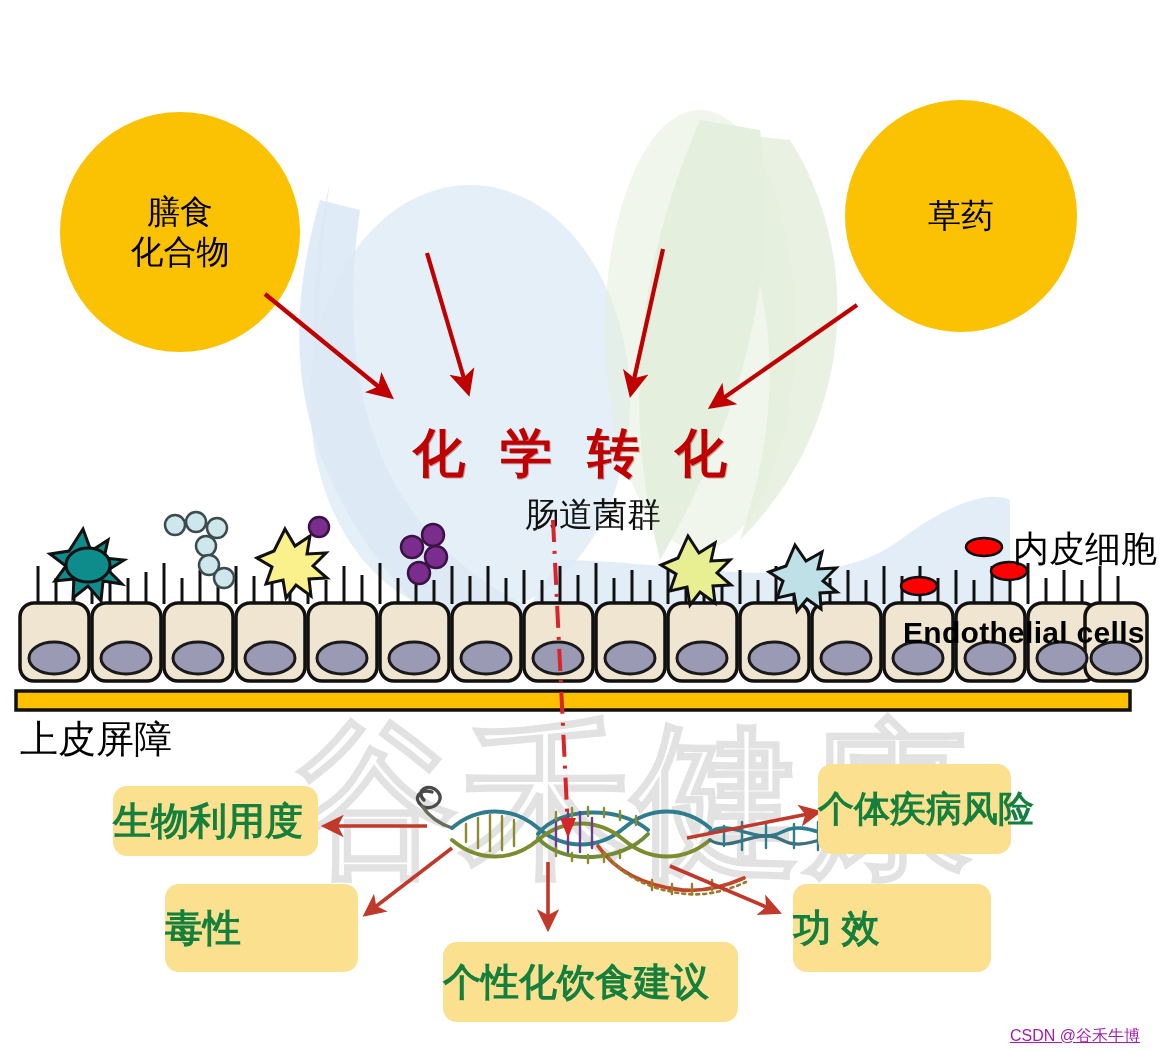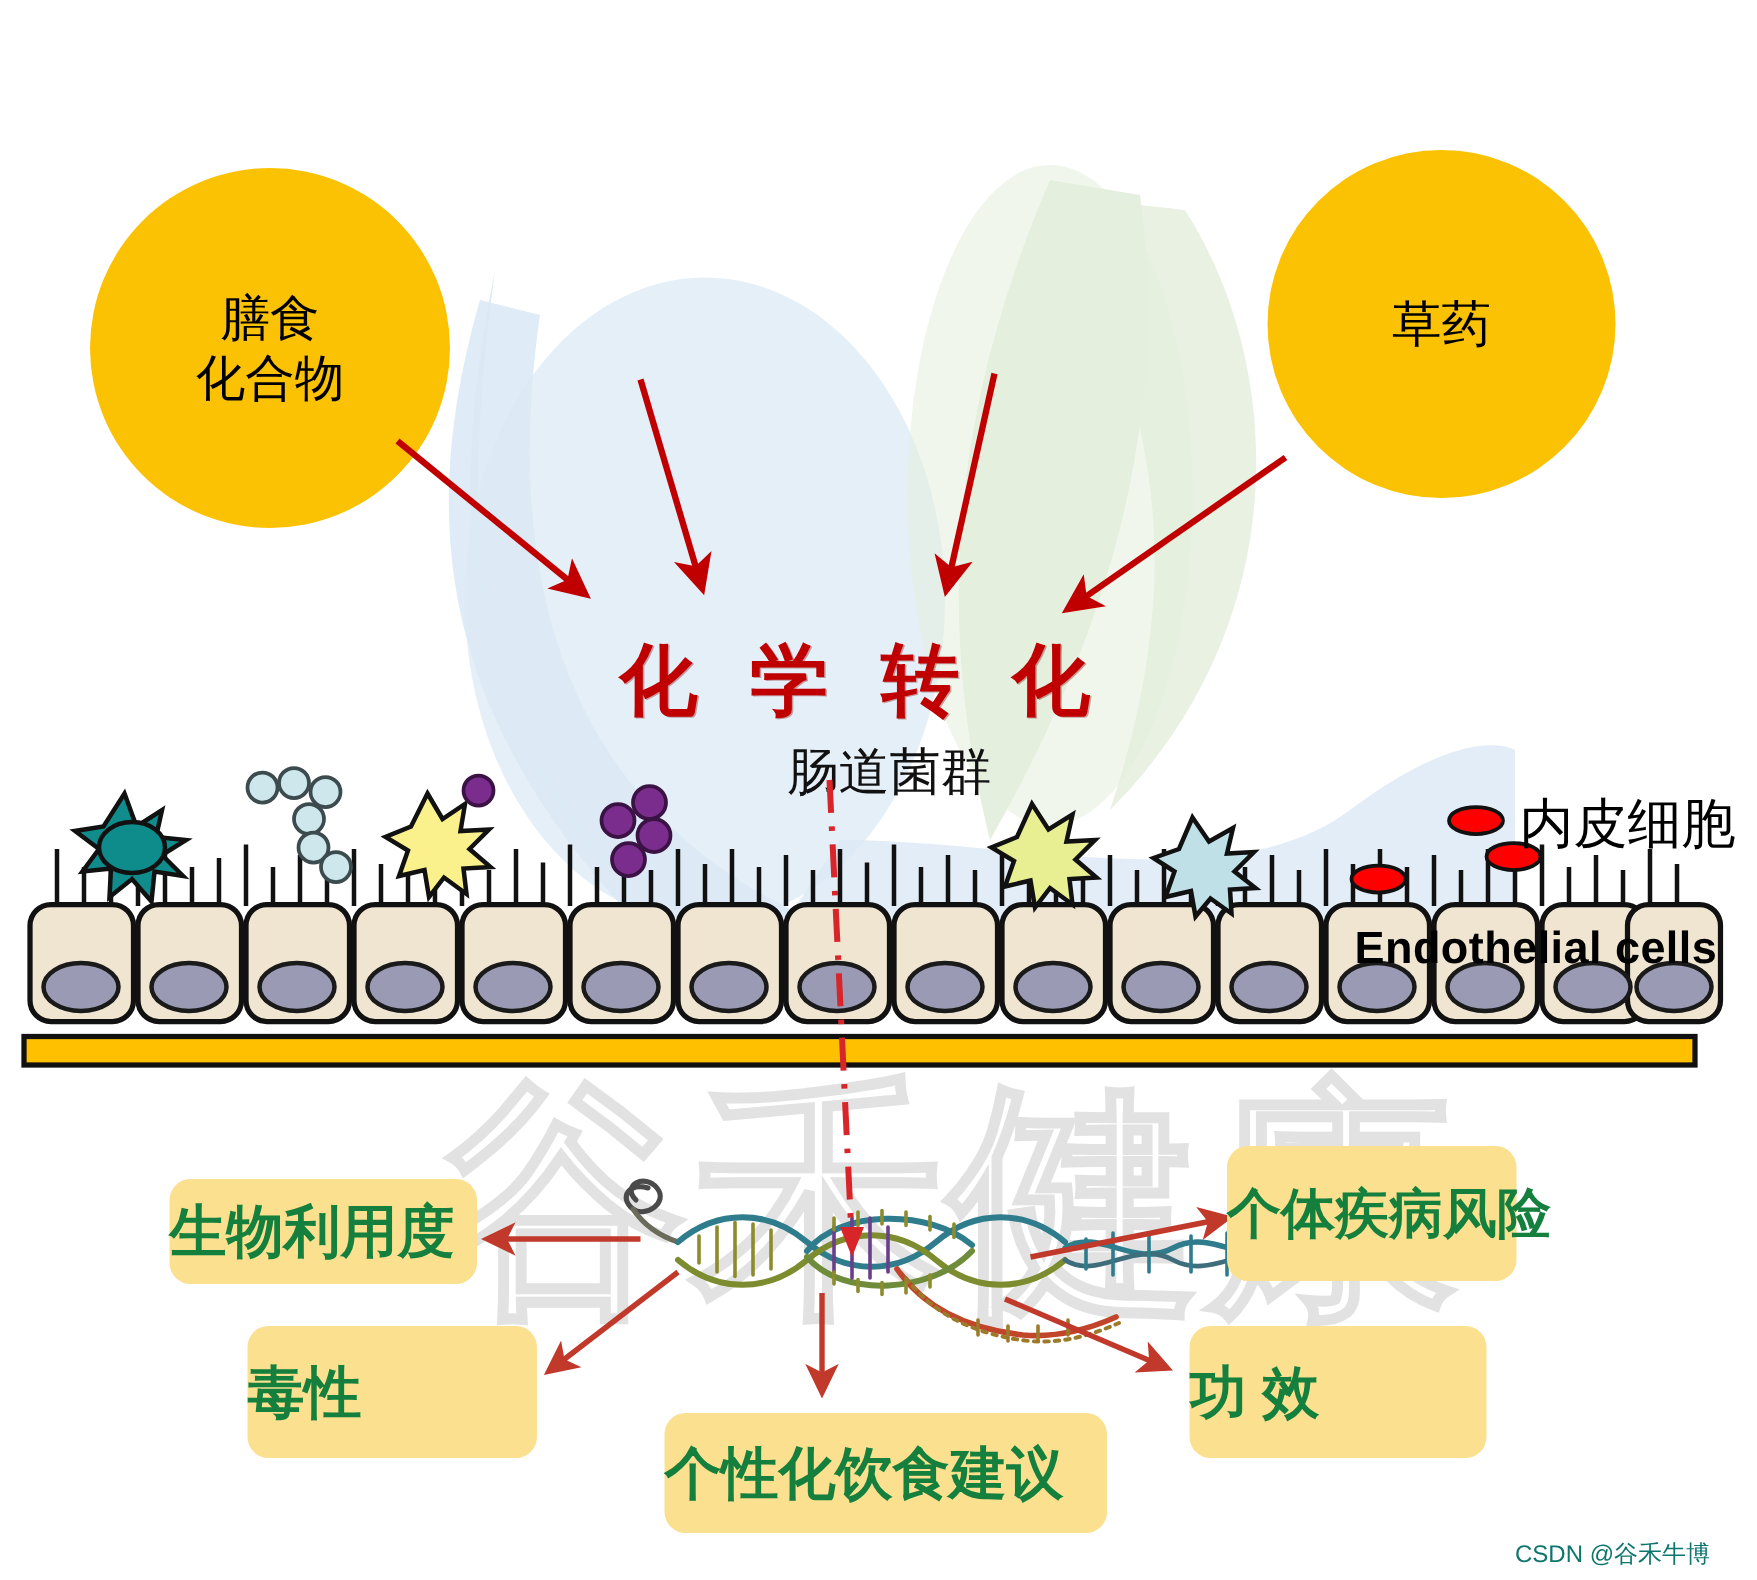--- a/index.html
+++ b/index.html
@@ -91,23 +91,24 @@
     color:transparent;
     -webkit-text-stroke:2px #E2E2E2;
     font-weight:bold;
     letter-spacing:.02em;
     white-space:nowrap;
     user-select:none;
   }
   .wm-foot{
     position:absolute;
     z-index:10;
-    color:#0f766e;
+    color:#a21caf;
     white-space:nowrap;
     user-select:none;
+    text-decoration:underline;
   }
 </style>
 </head>
 <body>
 
 <div id="stage">
 
   <svg class="layer" width="1171" height="1053" viewBox="0 0 1171 1053">
     <defs>
       <clipPath id="clipStage">
@@ -313,20 +314,21 @@
     <g fill="#FF0000" stroke="#111111" stroke-width="2.5">
       <ellipse cx="919" cy="586" rx="18" ry="9"></ellipse>
       <ellipse cx="1009" cy="571" rx="18" ry="9"></ellipse>
       <ellipse cx="984" cy="547" rx="18" ry="9"></ellipse>
     </g>
 
     <path d="M553 520 L568 830" stroke="#D8252A" stroke-width="4" stroke-dasharray="22 9 3 9" fill="none"></path>
     <path d="M560 818 L576 818 L568 838 Z" fill="#D8252A"></path>
   </svg>
 
+  <div class="epi-label" style="left:20px;top:714px;font-size:38px;">上皮屏障</div>
 
   <div class="endo-label" style="left:903px;top:616px;font-size:30px;">Endothelial cells</div>
 
   <div class="endo-cn" style="left:1013px;top:525px;font-size:36px;">内皮细胞</div>
 
   <svg class="layer" style="z-index:6;" width="1171" height="1053" viewBox="0 0 1171 1053">
     <g fill="none" stroke-linecap="round">
 
       <path d="M424 800 C 414 790, 430 782, 438 792 C 446 802, 430 812, 422 806
                C 412 798, 420 788, 432 792" stroke="#4A4A4A" stroke-width="3.4"></path>

